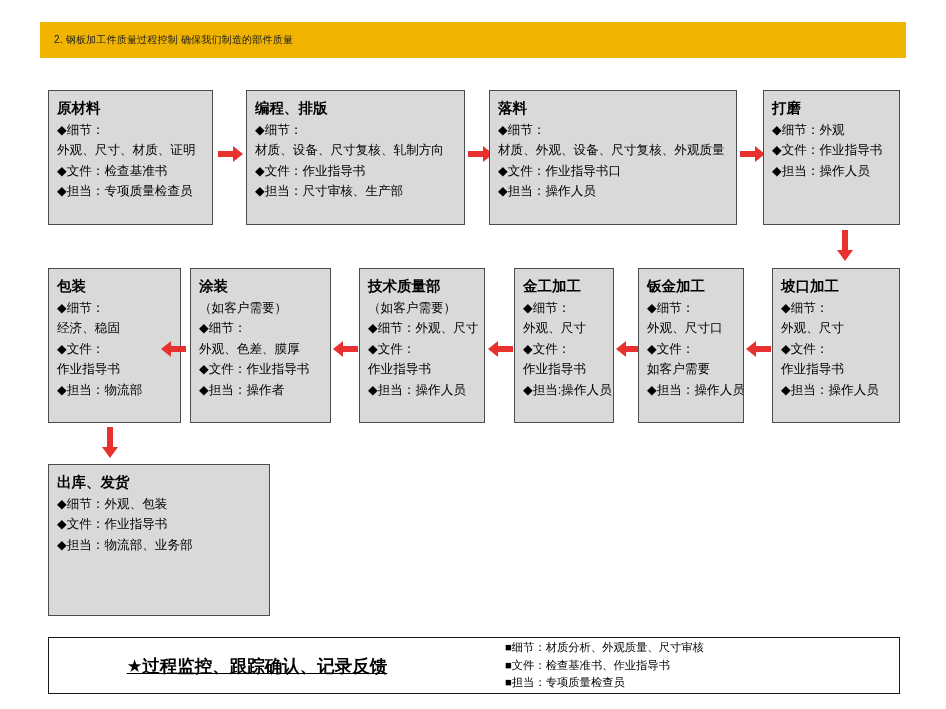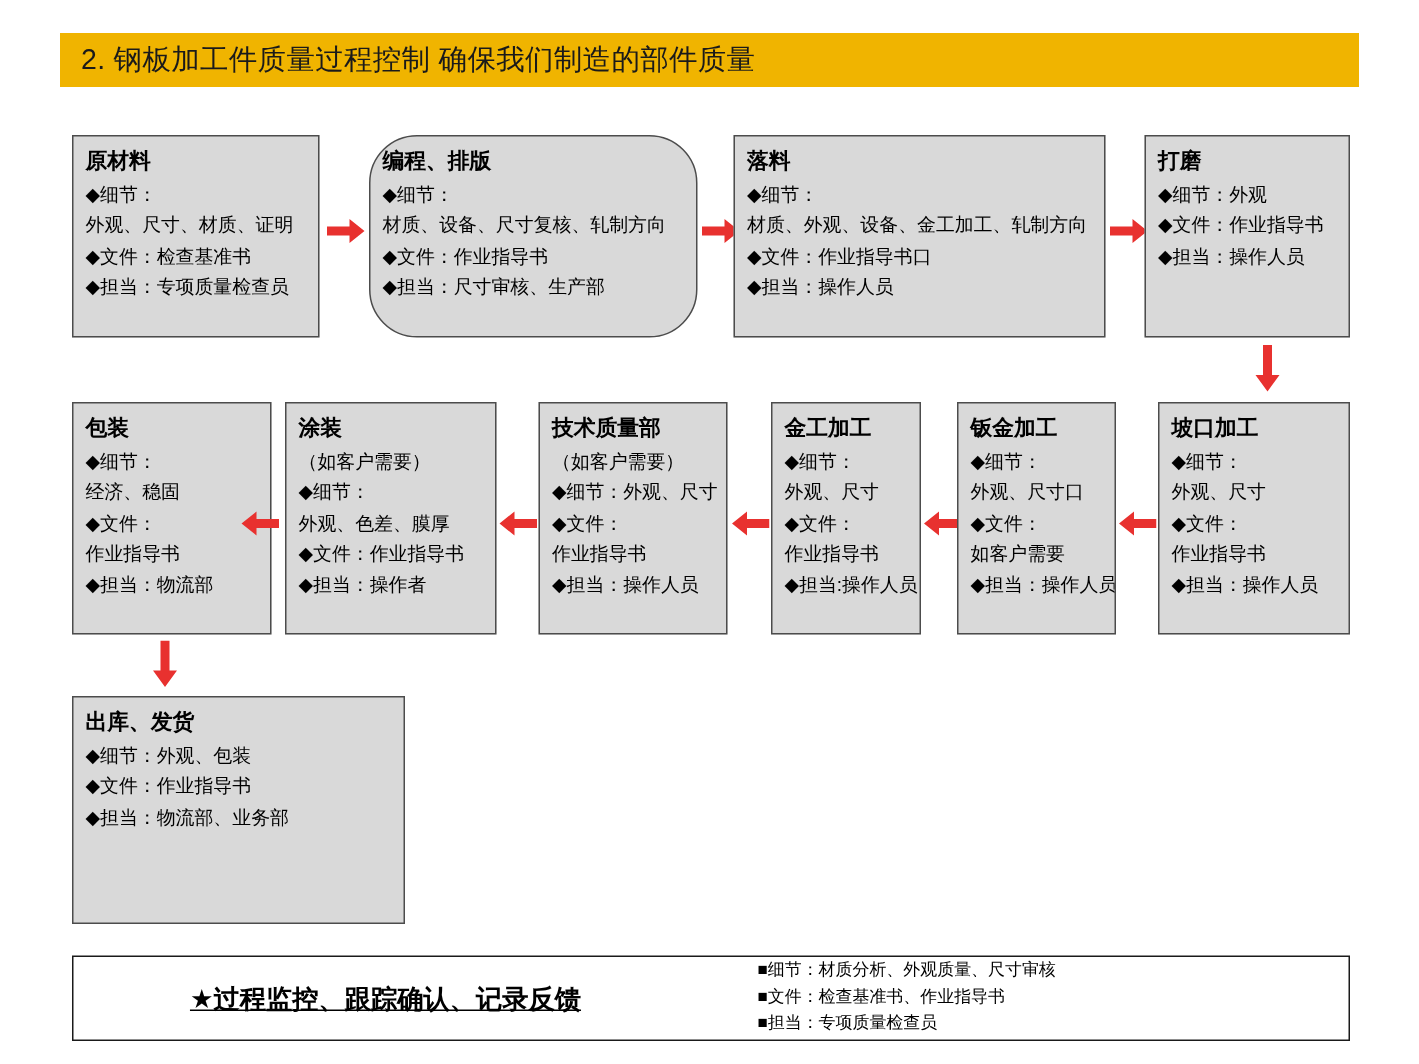--- a/index.html
+++ b/index.html
@@ -23,21 +23,21 @@
     top: 22px;
     width: 866px;
     height: 36px;
     background: #f0b400;
     display: flex;
     align-items: center;
     box-sizing: border-box;
     padding-left: 14px;
   }
   #title-bar .title-text {
-    font-size: 19px;
+    font-size: 10px;
     font-weight: 400;
     color: #1a1a1a;
     letter-spacing: 0.2px;
     white-space: nowrap;
   }
 
   
   .pbox {
     position: absolute;
     box-sizing: border-box;
@@ -119,38 +119,38 @@
   <div class="bx-line">◆文件：检查基准书</div>
   <div class="bx-line">◆担当：专项质量检查员</div>
 </div>
 
 <div class="arrow" style="left:218px; top:145px;">
   <svg width="26" height="18" viewBox="0 0 26 18">
       <path d="M0 6 H15 V1 L25 9 L15 17 V12 H0 Z" fill="#e8312f"></path>
     </svg>
 </div>
 
-<div class="pbox wide" id="box-programming" style="left:246px; top:90px; width:219px; height:135px;border-radius:32px;">
+<div class="pbox wide" id="box-programming" style="left:246px; top:90px; width:219px; height:135px;">
   <div class="bx-title">编程、排版</div>
   <div class="bx-line">◆细节：</div>
   <div class="bx-line">材质、设备、尺寸复核、轧制方向</div>
   <div class="bx-line">◆文件：作业指导书</div>
   <div class="bx-line">◆担当：尺寸审核、生产部</div>
 </div>
 
 <div class="arrow" style="left:468px; top:145px;">
   <svg width="26" height="18" viewBox="0 0 26 18">
       <path d="M0 6 H15 V1 L25 9 L15 17 V12 H0 Z" fill="#e8312f"></path>
     </svg>
 </div>
 
 <div class="pbox wide" id="box-blanking" style="left:489px; top:90px; width:248px; height:135px;">
   <div class="bx-title">落料</div>
   <div class="bx-line">◆细节：</div>
-  <div class="bx-line">材质、外观、设备、金工加工、轧制方向</div>
+  <div class="bx-line">材质、外观、设备、尺寸复核、外观质量</div>
   <div class="bx-line">◆文件：作业指导书口</div>
   <div class="bx-line">◆担当：操作人员</div>
 </div>
 
 <div class="arrow" style="left:740px; top:145px;">
   <svg width="26" height="18" viewBox="0 0 26 18">
       <path d="M0 6 H15 V1 L25 9 L15 17 V12 H0 Z" fill="#e8312f"></path>
     </svg>
 </div>
 

